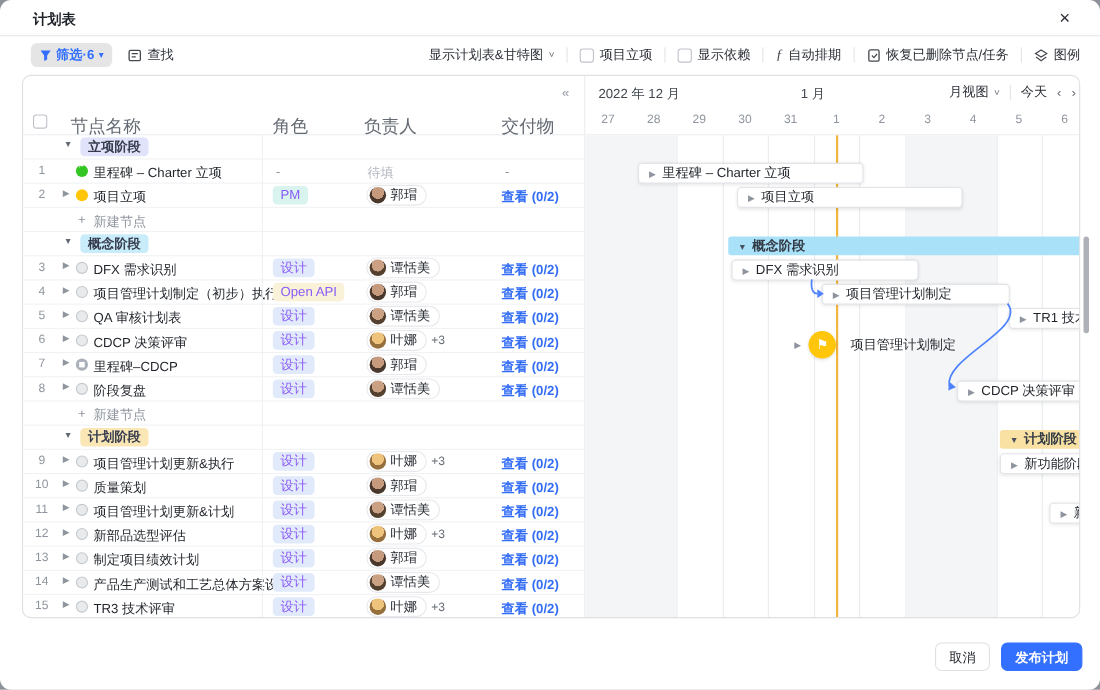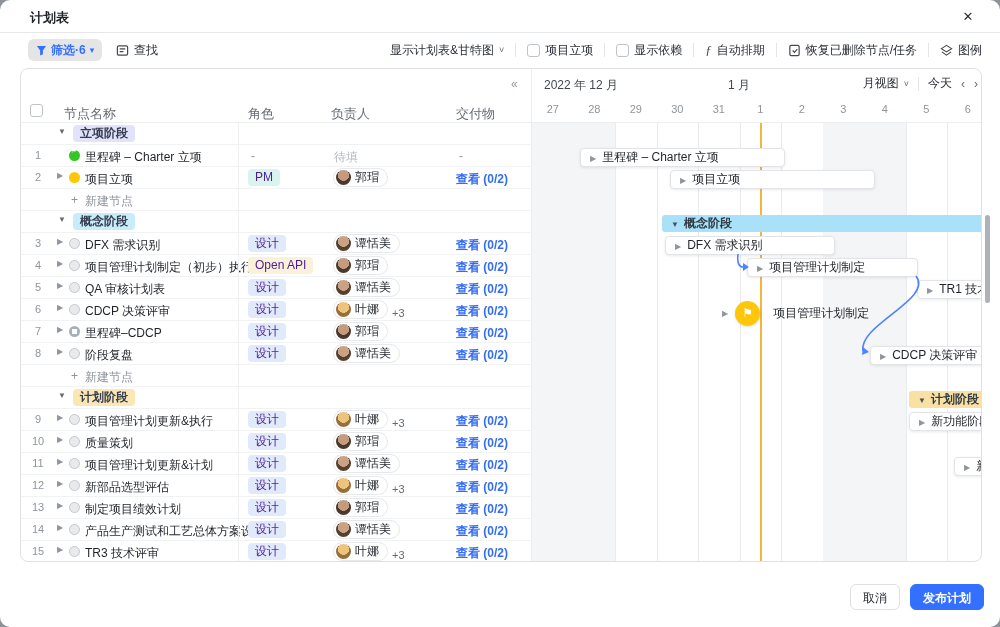--- a/index.html
+++ b/index.html
@@ -23,21 +23,21 @@
   .caret-down { font-size:9px; color:#646a73; }
   .caret-down.blue { color:#3370ff; }
   .ficon { font-style:italic; font-family:"Liberation Serif",serif; font-size:13px; color:#45494f; }
 
   
   .panel { position:absolute; left:20px; top:68px; width:962px; height:494px; border:1px solid #dee0e3; border-radius:8px; overflow:hidden; background:#fff; }
 
   
   .tbl { position:absolute; left:0; top:0; width:510px; height:494px; }
   .tbl-collapse { position:absolute; left:490px; top:8px; font-size:12px; color:#8f959e; cursor:pointer; }
-  .tbl-head { position:absolute; left:0; top:32px; width:510px; height:22px; border-bottom:1px solid #eceef0; font-size:13px; color:#646a73; }
+  .tbl-head { position:absolute; left:0; top:32px; width:510px; height:22px; border-bottom:1px solid #eceef0; font-size:16px; color:#646a73; }
   .tbl-head .h-name { position:absolute; left:43px; top:4px; }
   .tbl-head .h-role { position:absolute; left:227px; top:4px; }
   .tbl-head .h-owner { position:absolute; left:310px; top:4px; }
   .tbl-head .h-deliv { position:absolute; left:435px; top:4px; }
   .tbl-head .chk { position:absolute; left:9px; top:3px; }
   .name-col-border { position:absolute; left:217px; top:54px; width:1px; height:440px; background:#eff0f2; }
   .rows { position:absolute; left:0; top:54px; width:510px; }
   .trow { position:relative; width:510px; height:22px; border-bottom:1px solid #f1f2f4; font-size:12px; }
   .rnum { position:absolute; left:0; top:4px; width:34px; text-align:center; color:#8f959e; font-size:11px; }
   .rcaret { position:absolute; left:36px; top:4px; font-size:8px; color:#8f959e; }
@@ -46,23 +46,23 @@
   .nicon { position:absolute; left:48px; top:5px; width:11px; height:11px; border-radius:50%; }
   .nicon.green { background:#34c724; }
   .nicon.green::after { content:"⚑"; position:absolute; left:1.5px; top:-3px; font-size:7px; color:#fff; }
   .nicon.yellow { background:#ffc60a; }
   .nicon.gray { background:#e8eaec; border:1.5px solid #c4c8cd; }
   .nicon.grayms { background:#aab0b8; }
   .nicon.grayms::after { content:""; position:absolute; left:3px; top:3px; width:5px; height:5px; background:#fff; }
   .rname { position:absolute; left:64px; top:4px; color:#1f2329; white-space:nowrap; }
   .add-plus { position:absolute; left:50px; top:4px; color:#8f959e; font-size:12px; }
   .add-label { position:absolute; left:64px; top:4px; color:#8f959e; }
-  .rolebadge { position:absolute; left:227px; top:2px; height:17px; line-height:17px; padding:0 7px; border-radius:4px; font-size:12px; color:#4c1d95; }
+  .rolebadge { position:absolute; left:227px; top:2px; height:17px; line-height:17px; padding:0 7px; border-radius:4px; font-size:12px; color:#8b5cf6; }
   .roledash { position:absolute; left:230px; top:4px; color:#8f959e; }
-  .ownerwrap { position:absolute; left:312px; top:1px; display:flex; align-items:flex-end; gap:4px; }
+  .ownerwrap { position:absolute; left:312px; top:1px; display:flex; align-items:center; gap:4px; }
   .opill { display:flex; align-items:center; gap:4px; height:19px; padding:1px 8px 1px 2px; border:1px solid #e7e8ec; border-radius:11px; background:#fff; }
   .avatar { width:15px; height:15px; border-radius:50%; }
   .oname { font-size:12px; color:#2b2f36; white-space:nowrap; }
   .oextra { font-size:11px; color:#646a73; }
   .opending { position:absolute; left:313px; top:4px; color:#b4b9c0; }
   .dlink { position:absolute; left:435px; top:4px; color:#336df4; font-weight:bold; white-space:nowrap; }
   .ddash { position:absolute; left:438px; top:4px; color:#8f959e; }
 
   
   .gantt { position:absolute; left:510px; top:0; width:452px; height:494px; border-left:1px solid #eceef0; overflow:hidden; }

